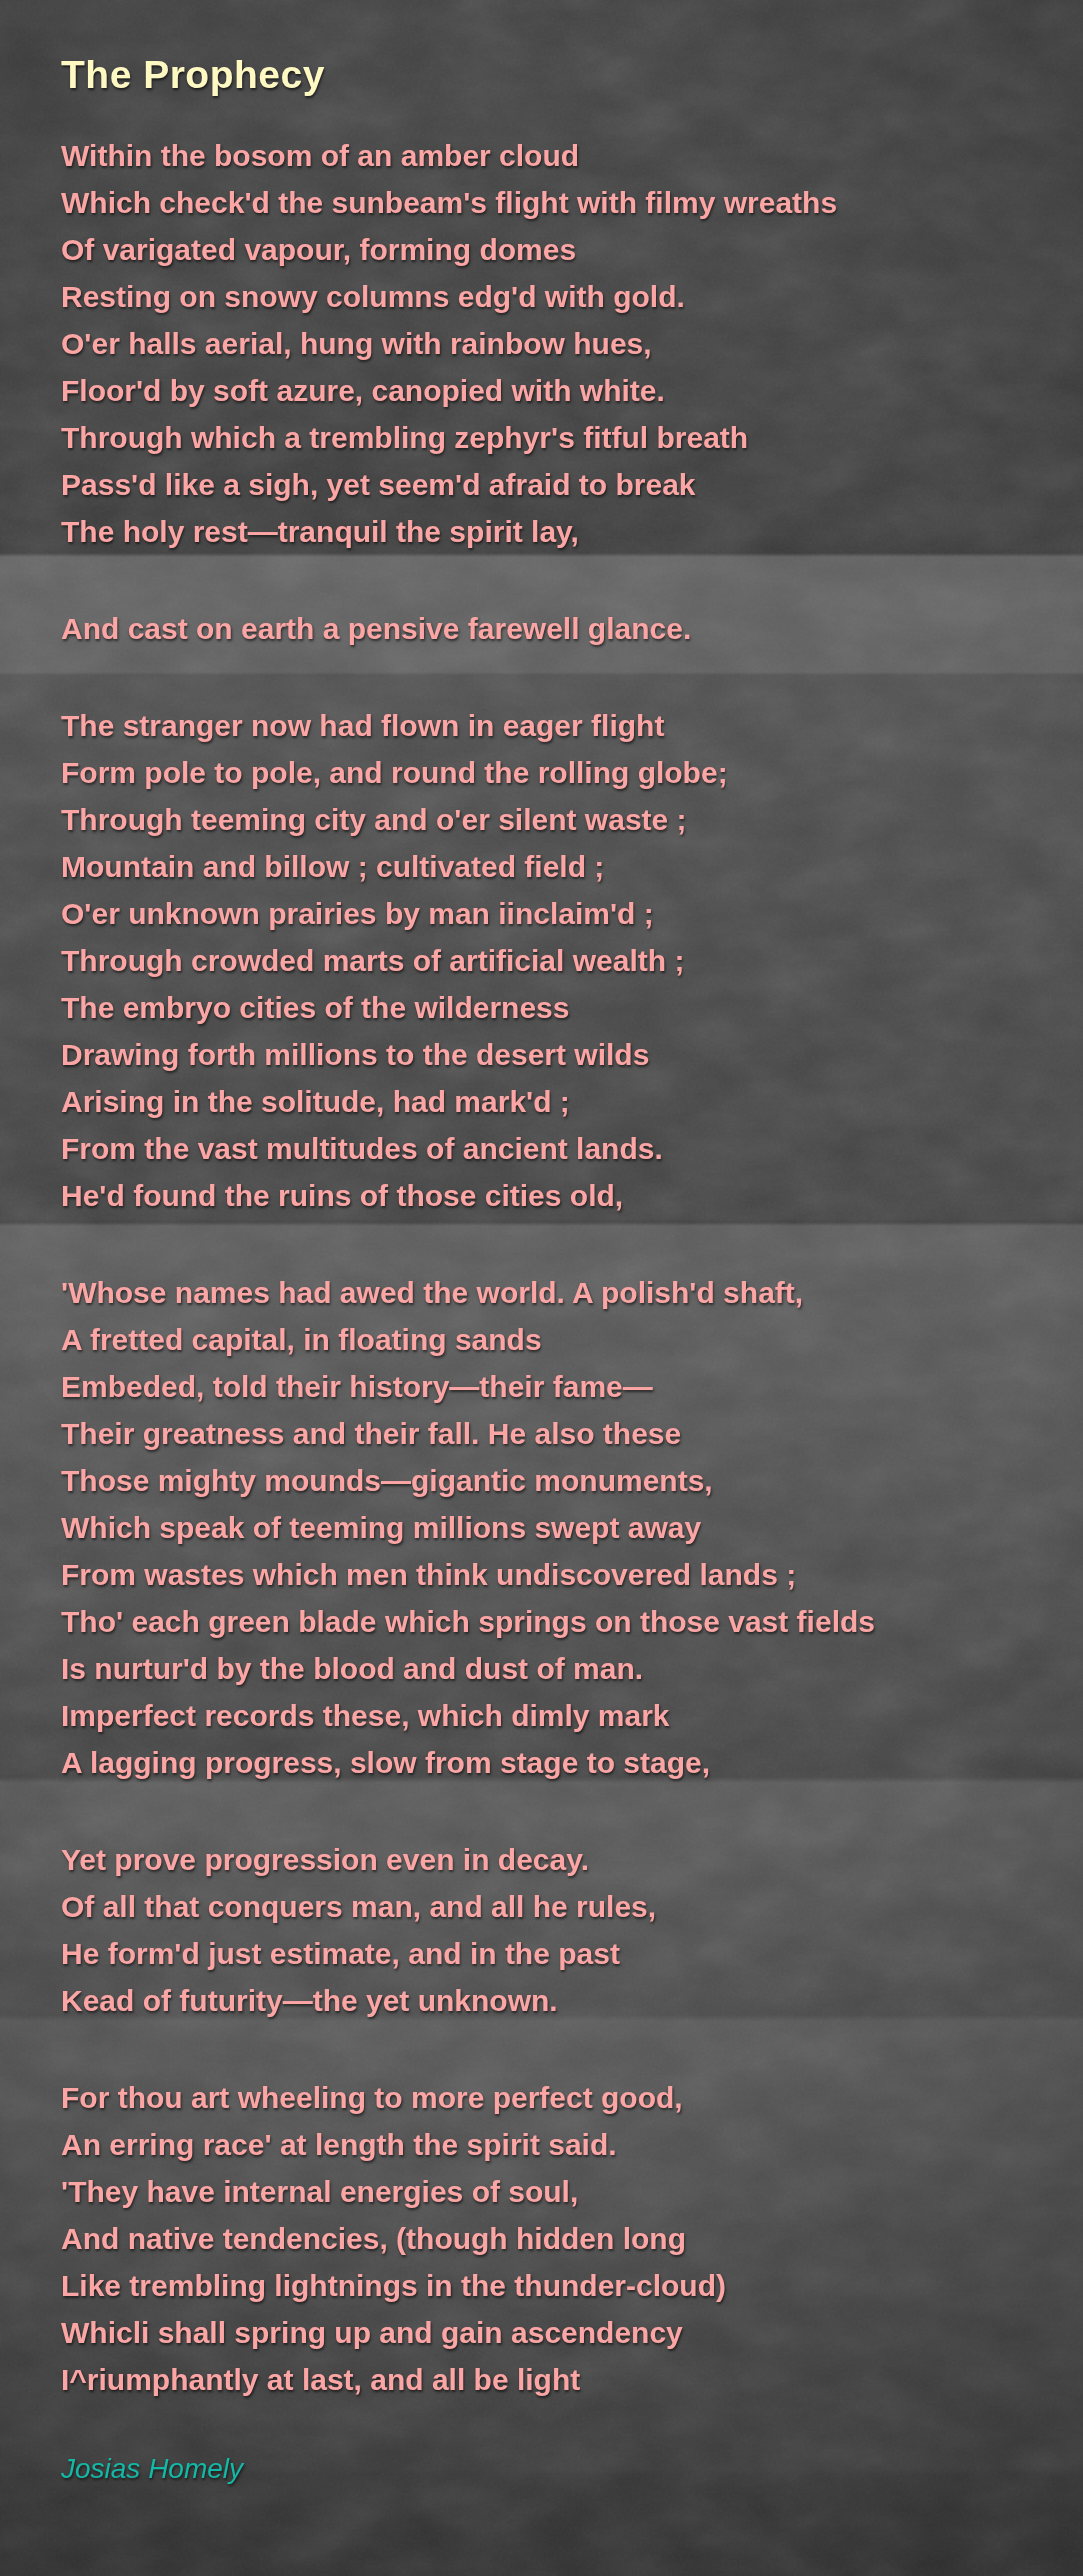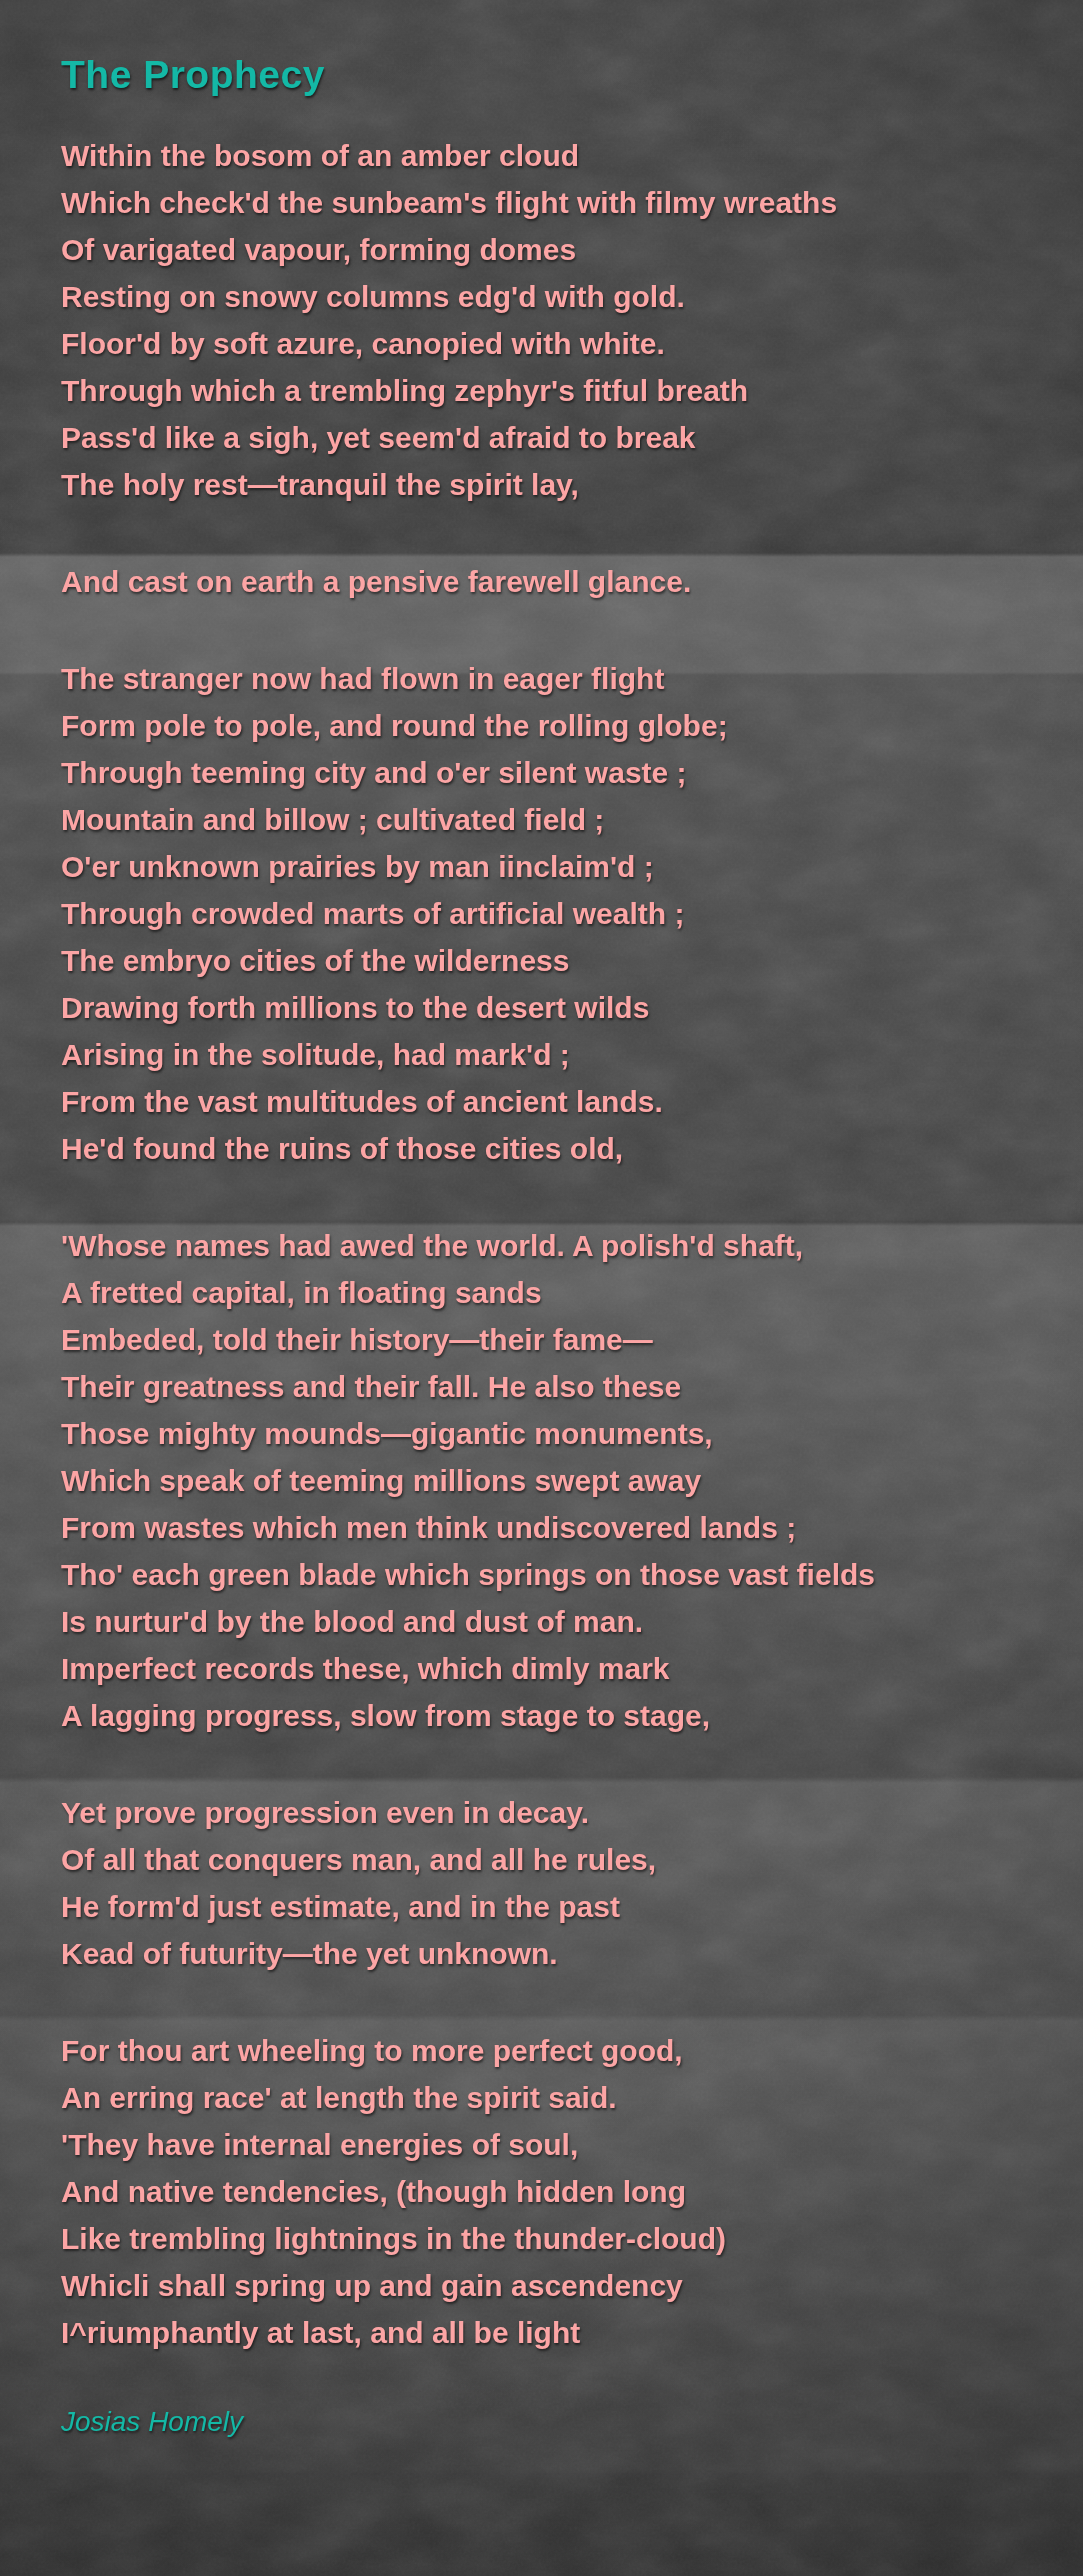--- a/index.html
+++ b/index.html
@@ -21,21 +21,21 @@
       #3c3c3c 2474px, #373737 2576px);
   }
   .texture { position:absolute; top:0; left:0; }
   .vignette {
     position:absolute; inset:0;
     background:radial-gradient(ellipse 95% 70% at 46% 42%, rgba(0,0,0,0) 55%, rgba(0,0,0,0.22) 100%);
   }
   .content { position:absolute; left:61px; top:52px; width:975px; }
   .title {
     margin:0; font-size:39px; line-height:45px; font-weight:700;
-    color:#14b8a6; letter-spacing:0.5px;
+    color:#fef9c3; letter-spacing:0.5px;
     text-shadow:0.9px 1.8px 2.7px rgba(0,0,0,0.65);
   }
   .poem-body { margin-top:35px; }
   .stanza { margin:0; }
   .stanza + .stanza { margin-top:50px; }
   .line {
     margin:0; font-size:30px; font-weight:700; line-height:47px;
     color:#fca5a5; white-space:nowrap;
     text-shadow:0.9px 1.8px 2.7px rgba(0,0,0,0.6);
   }
@@ -69,20 +69,21 @@
   <div class="vignette"></div>
 
   <div class="content">
     <h1 class="title">The Prophecy</h1>
     <div class="poem-body">
         <div class="stanza">
           <p class="line">Within the bosom of an amber cloud</p>
           <p class="line">Which check'd the sunbeam's flight with filmy wreaths</p>
           <p class="line">Of varigated vapour, forming domes</p>
           <p class="line">Resting on snowy columns edg'd with gold.</p>
+          <p class="line">O'er halls aerial, hung with rainbow hues,</p>
           <p class="line">Floor'd by soft azure, canopied with white.</p>
           <p class="line">Through which a trembling zephyr's fitful breath</p>
           <p class="line">Pass'd like a sigh, yet seem'd afraid to break</p>
           <p class="line">The holy rest—tranquil the spirit lay,</p>
         </div>
         <div class="stanza">
           <p class="line">And cast on earth a pensive farewell glance.</p>
         </div>
         <div class="stanza">
           <p class="line">The stranger now had flown in eager flight</p>

